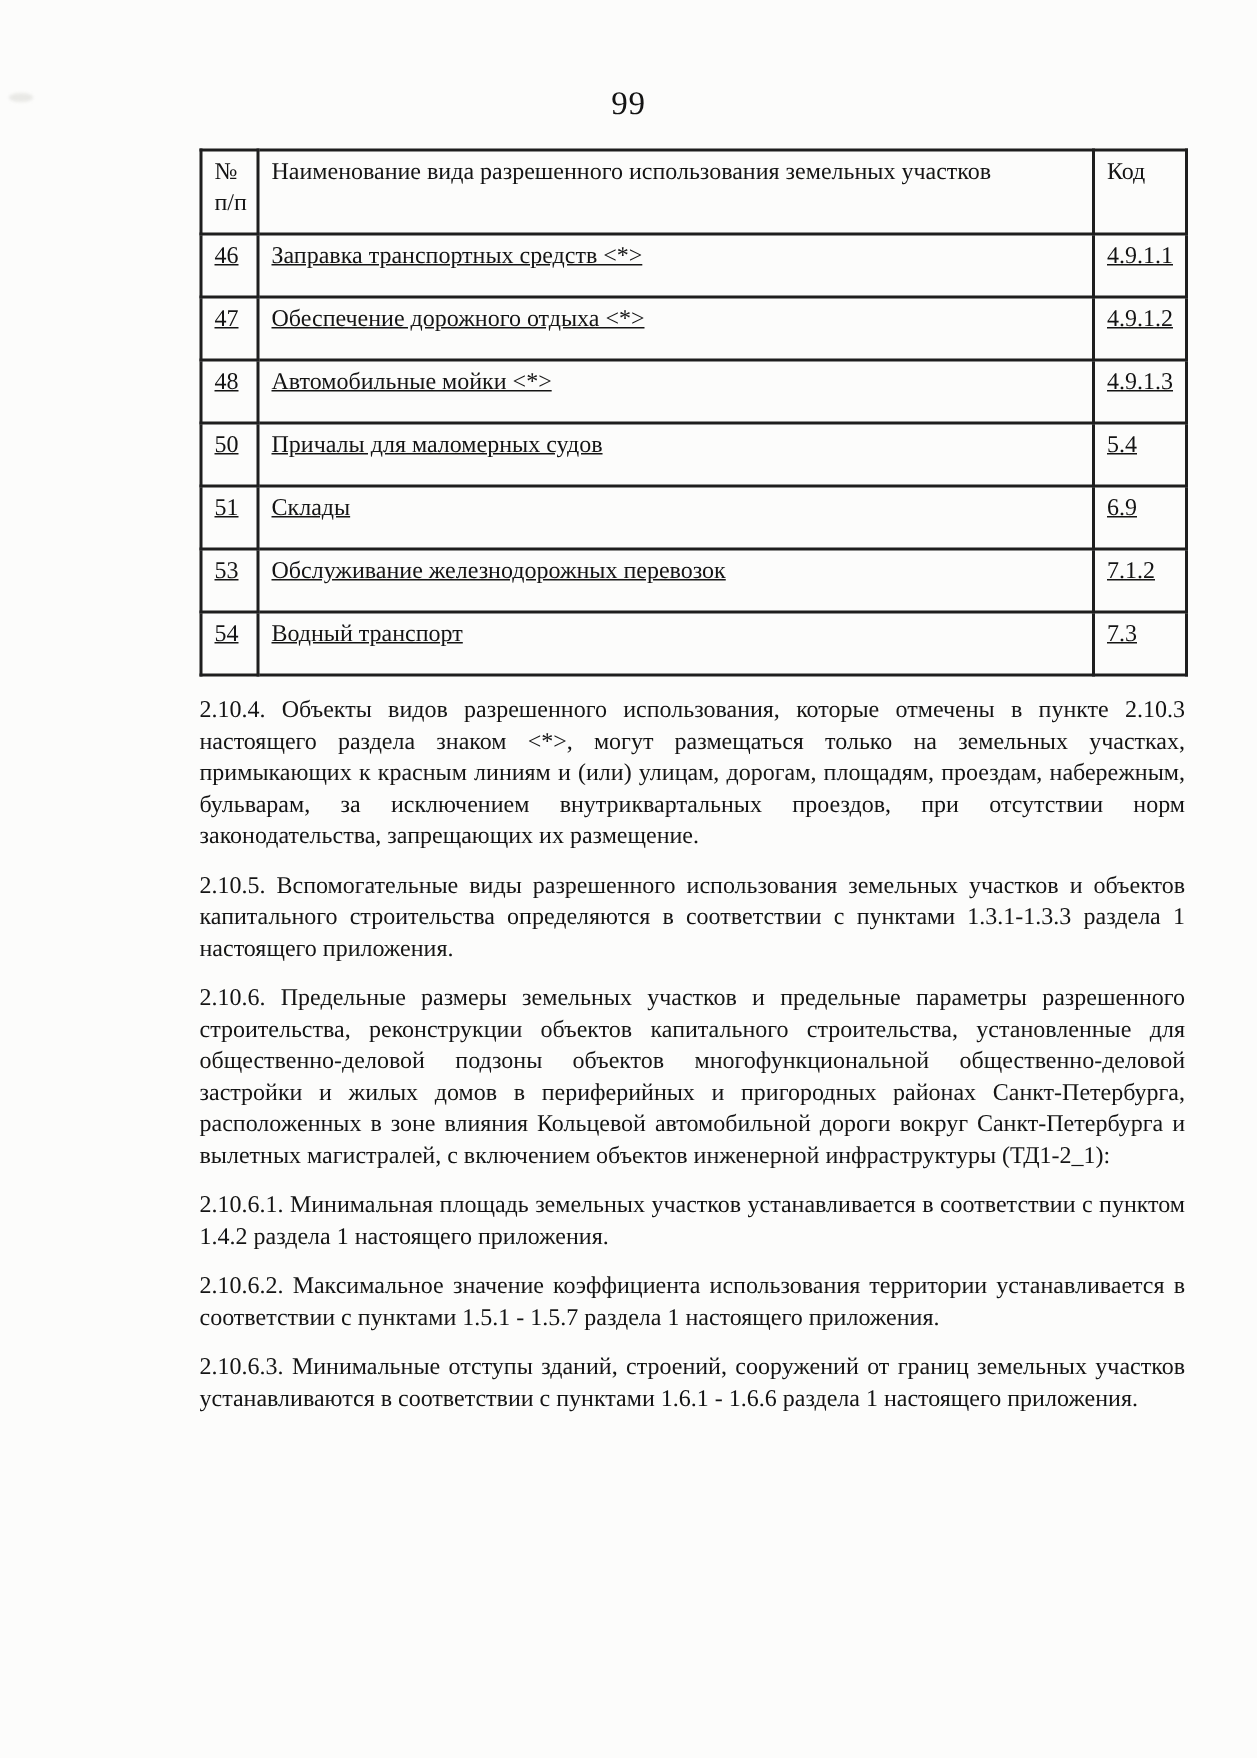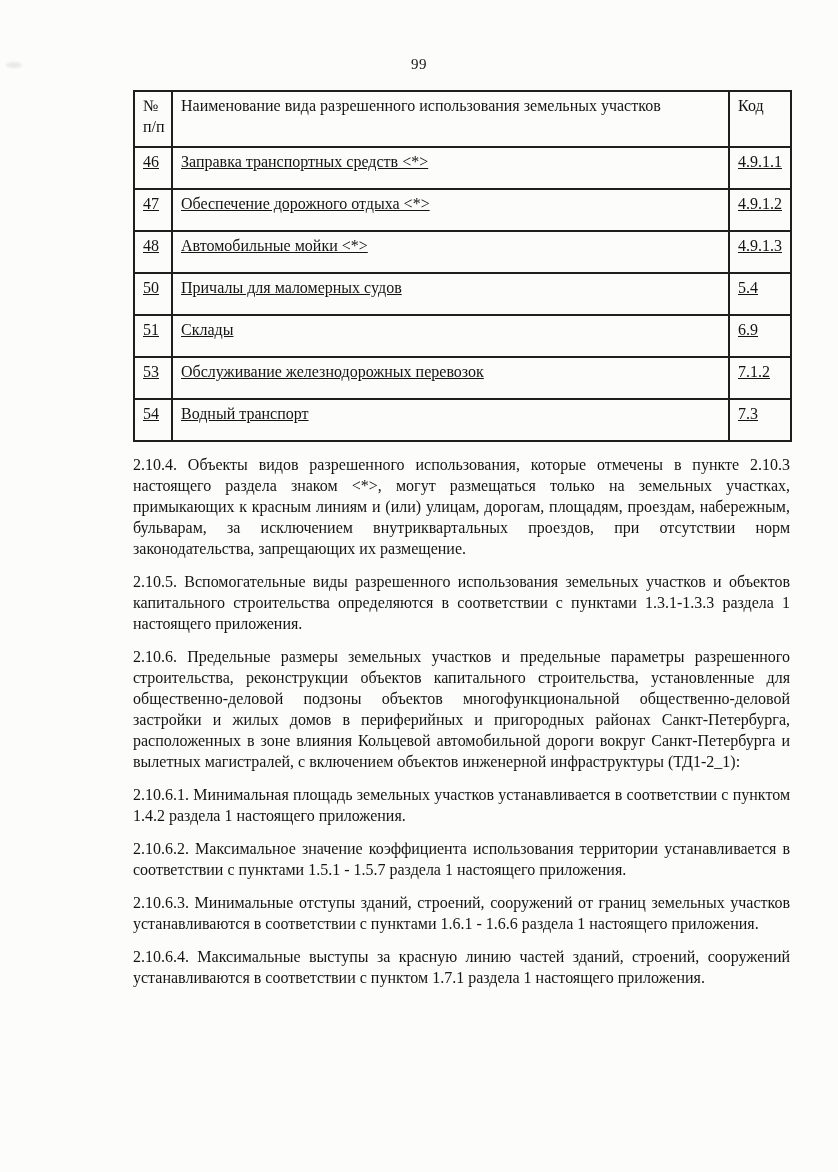--- a/index.html
+++ b/index.html
@@ -21,21 +21,21 @@
     top: 62px;
     width: 16px;
     height: 6px;
     background: #e9e9e6;
     border-radius: 50%;
     filter: blur(1px);
   }
   .page-number {
     text-align: center;
     padding-top: 56px;
-    font-size: 15px;
+    font-size: 22px;
     letter-spacing: 0.5px;
   }
   .content {
     margin-left: 133px;
     width: 657px;
   }
   table.landuse {
     border-collapse: collapse;
     width: 657px;
     margin-top: 17px;
@@ -129,16 +129,15 @@
       </tbody>
     </table>
 
     <div class="paragraphs">
       <p>2.10.4. Объекты видов разрешенного использования, которые отмечены в пункте 2.10.3 настоящего раздела знаком &lt;*&gt;, могут размещаться только на земельных участках, примыкающих к красным линиям и (или) улицам, дорогам, площадям, проездам, набережным, бульварам, за исключением внутриквартальных проездов, при отсутствии норм законодательства, запрещающих их размещение.</p>
       <p>2.10.5. Вспомогательные виды разрешенного использования земельных участков и объектов капитального строительства определяются в соответствии с пунктами 1.3.1-1.3.3 раздела 1 настоящего приложения.</p>
       <p>2.10.6. Предельные размеры земельных участков и предельные параметры разрешенного строительства, реконструкции объектов капитального строительства, установленные для общественно-деловой подзоны объектов многофункциональной общественно-деловой застройки и жилых домов в периферийных и пригородных районах Санкт-Петербурга, расположенных в зоне влияния Кольцевой автомобильной дороги вокруг Санкт-Петербурга и вылетных магистралей, с включением объектов инженерной инфраструктуры (ТД1-2_1):</p>
       <p>2.10.6.1. Минимальная площадь земельных участков устанавливается в соответствии с пунктом 1.4.2 раздела 1 настоящего приложения.</p>
       <p>2.10.6.2. Максимальное значение коэффициента использования территории устанавливается в соответствии с пунктами 1.5.1 - 1.5.7 раздела 1 настоящего приложения.</p>
       <p>2.10.6.3. Минимальные отступы зданий, строений, сооружений от границ земельных участков устанавливаются в соответствии с пунктами 1.6.1 - 1.6.6 раздела 1 настоящего приложения.</p>
-      <p>2.10.6.4. Максимальные выступы за красную линию частей зданий, строений, сооружений устанавливаются в соответствии с пунктом 1.7.1 раздела 1 настоящего приложения.</p>
     </div>
   </div>
 </div>
 
 </body></html>

